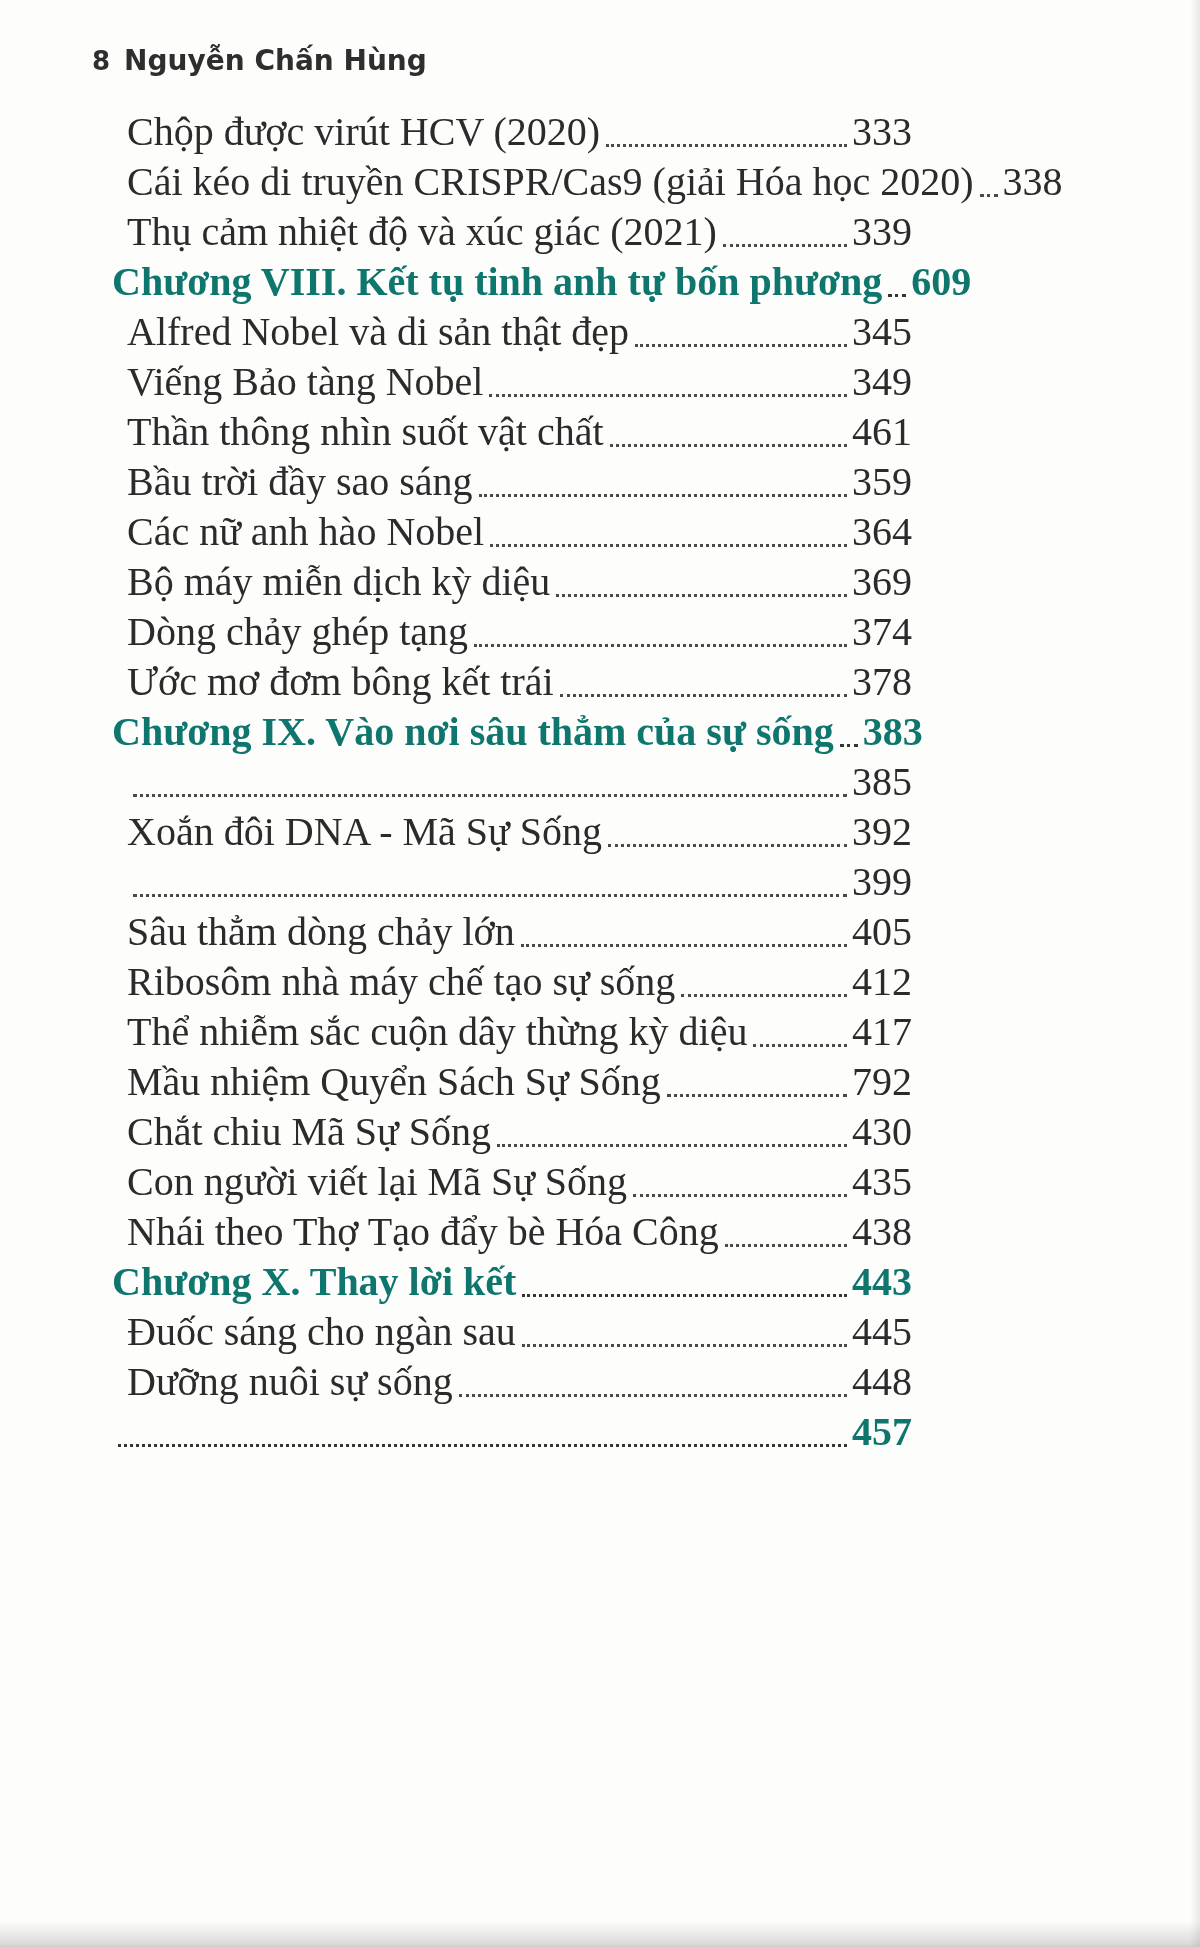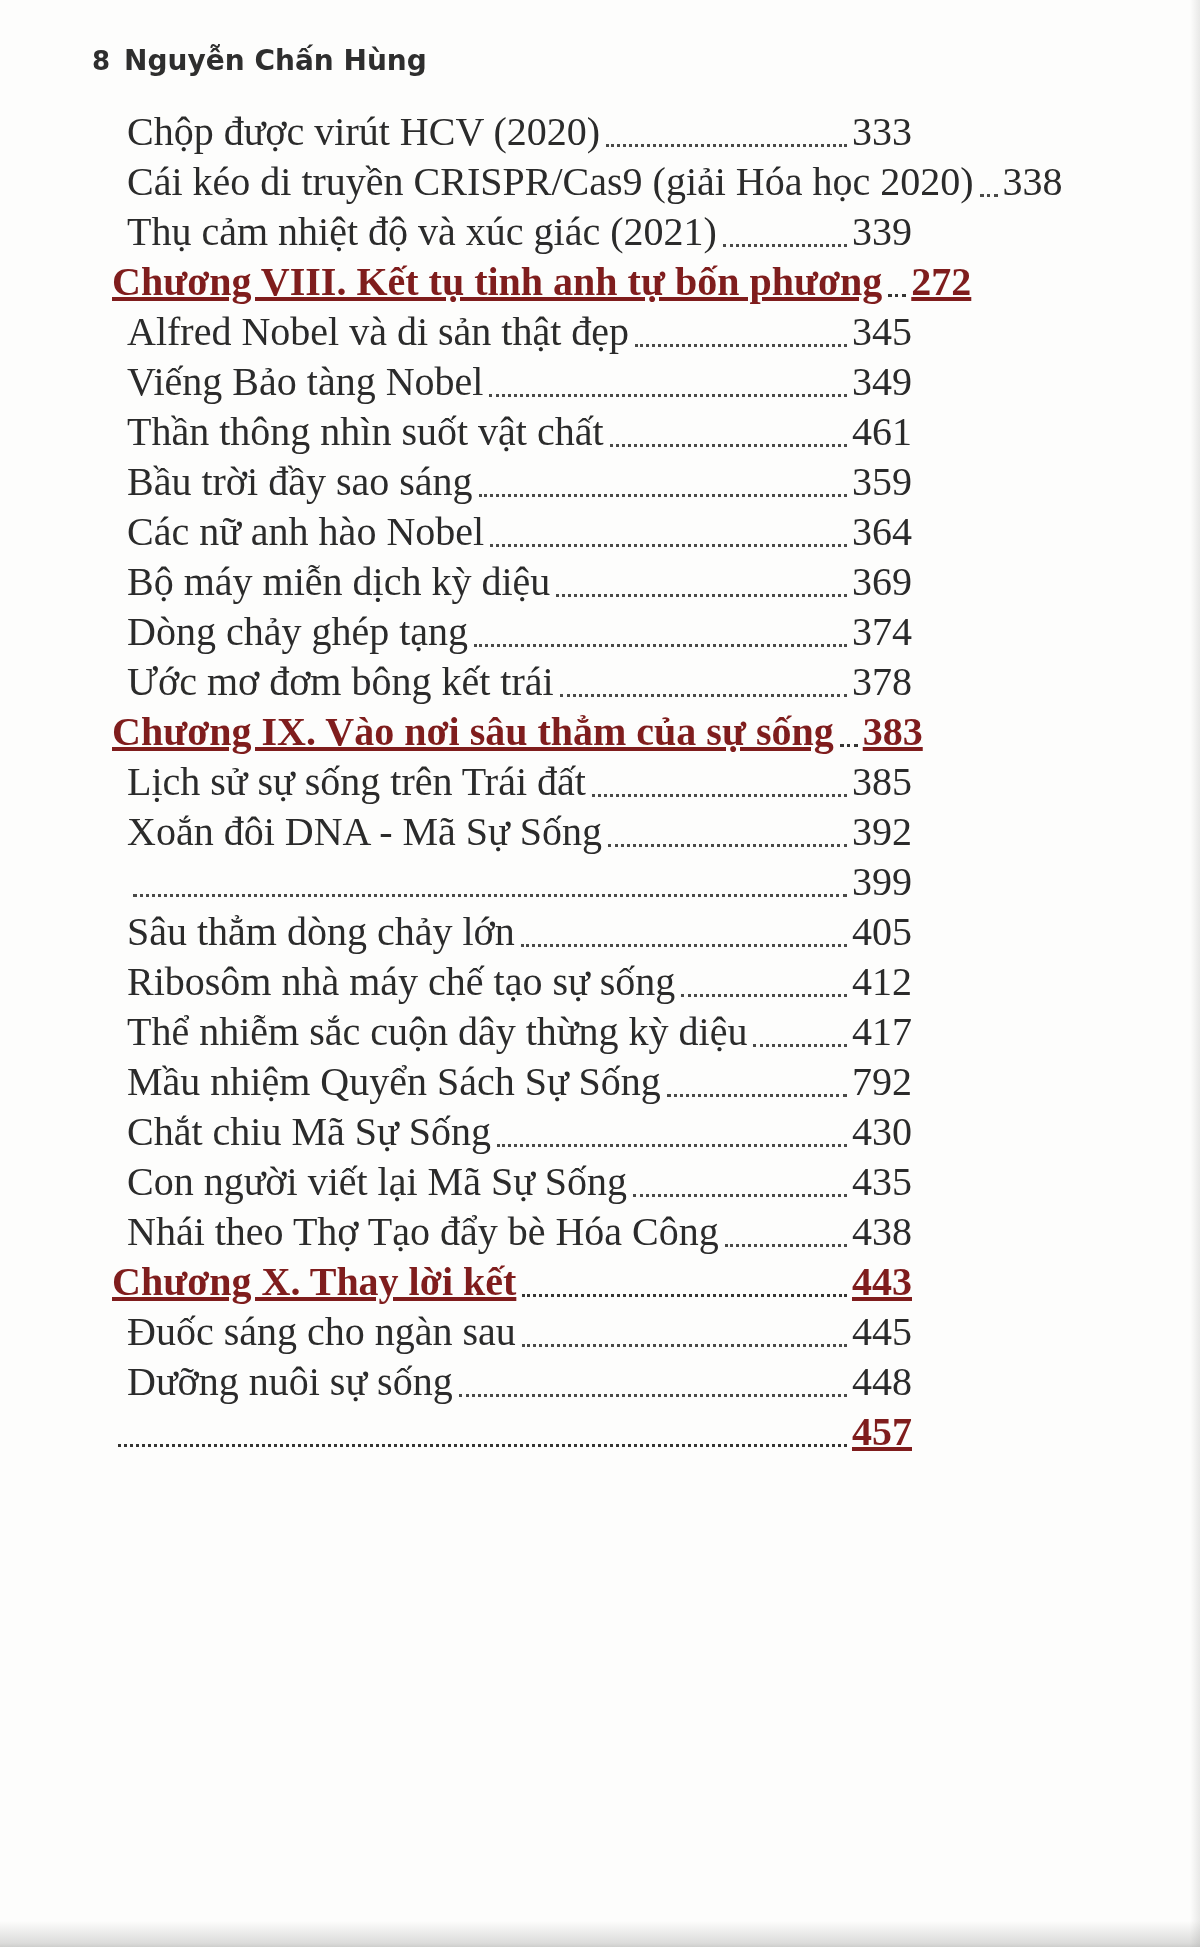--- a/index.html
+++ b/index.html
@@ -61,22 +61,21 @@
     font-size: 40px;
     line-height: 50px;
     height: 50px;
     color: #2b2b2b;
   }
   .toc-row.section {
     padding-left: 15px;
   }
   .toc-row.chapter {
     font-weight: bold;
-    color: #7f1d1d;
-    text-decoration: underline;
+    color: #0f766e;
   }
   .toc-title {
     white-space: nowrap;
   }
   .leader {
     flex: 1 1 auto;
     min-width: 18px;
     border-bottom: 3px dotted #4a4a48;
     margin: 0 5px 10px 6px;
   }
@@ -112,21 +111,21 @@
 
   <div class="toc-row section">
     <span class="toc-title">Thụ cảm nhiệt độ và xúc giác (2021)</span>
     <span class="leader"></span>
     <span class="toc-page">339</span>
   </div>
 
   <div class="toc-row chapter">
     <span class="toc-title">Chương VIII. Kết tụ tinh anh tự bốn phương</span>
     <span class="leader"></span>
-    <span class="toc-page">272</span>
+    <span class="toc-page">609</span>
   </div>
 
   <div class="toc-row section">
     <span class="toc-title">Alfred Nobel và di sản thật đẹp</span>
     <span class="leader"></span>
     <span class="toc-page">345</span>
   </div>
 
   <div class="toc-row section">
     <span class="toc-title">Viếng Bảo tàng Nobel</span>
@@ -170,21 +169,20 @@
     <span class="toc-page">378</span>
   </div>
 
   <div class="toc-row chapter">
     <span class="toc-title">Chương IX. Vào nơi sâu thẳm của sự sống</span>
     <span class="leader"></span>
     <span class="toc-page">383</span>
   </div>
 
   <div class="toc-row section">
-    <span class="toc-title">Lịch sử sự sống trên Trái đất</span>
     <span class="leader"></span>
     <span class="toc-page">385</span>
   </div>
 
   <div class="toc-row section">
     <span class="toc-title">Xoắn đôi DNA - Mã Sự Sống</span>
     <span class="leader"></span>
     <span class="toc-page">392</span>
   </div>
 

